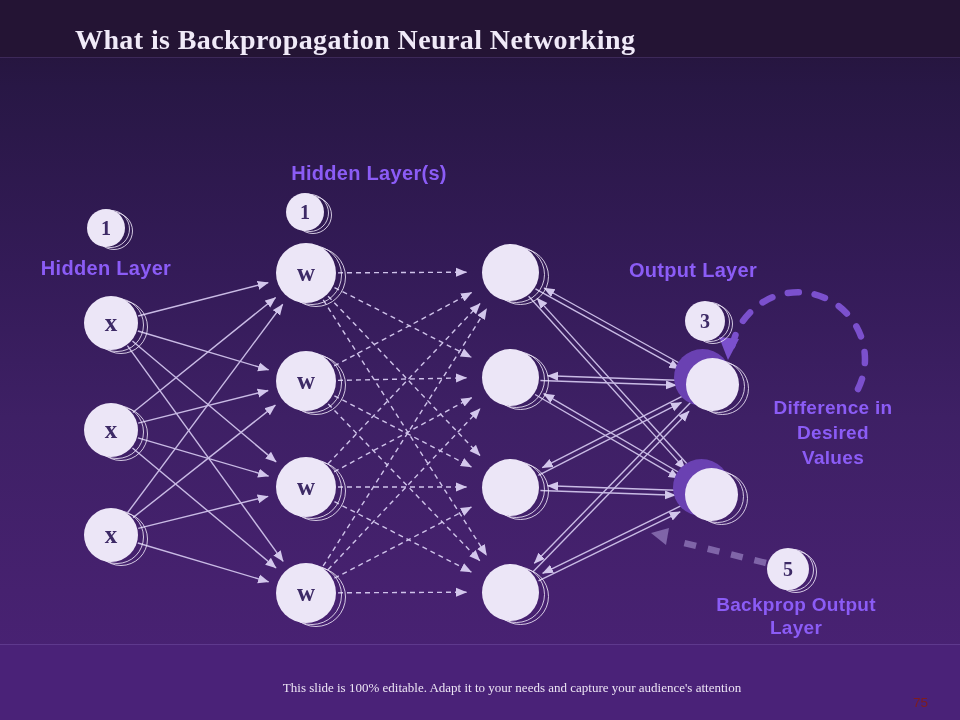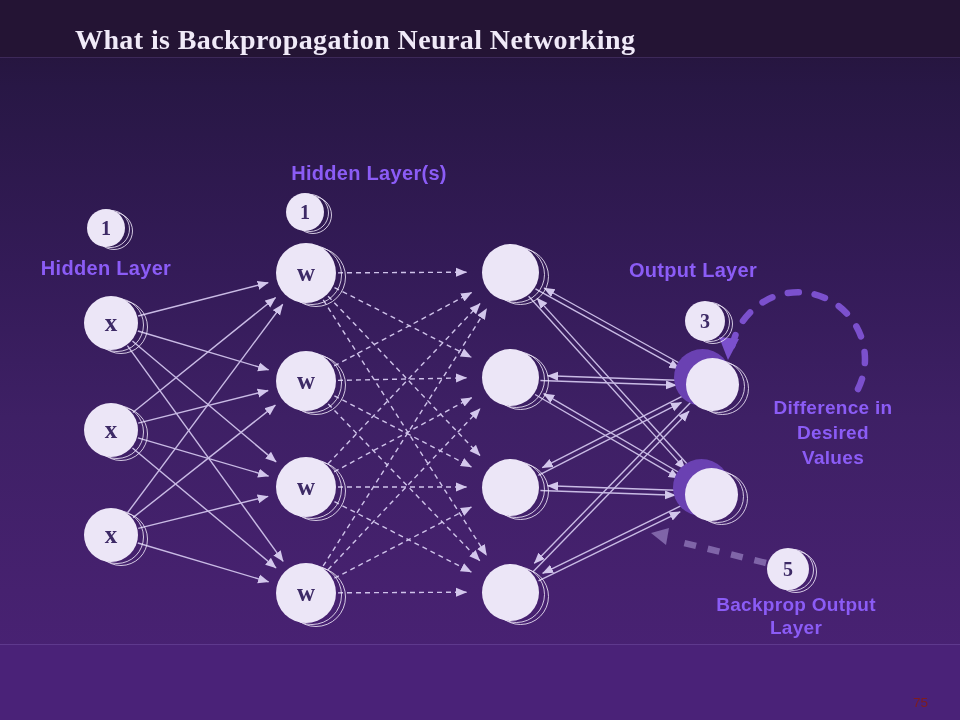--- a/index.html
+++ b/index.html
@@ -231,15 +231,16 @@
   <div class="lbl big" style="left:106px;top:257px;">Hidden Layer</div>
   <div class="lbl big" style="left:369px;top:162px;">Hidden Layer(s)</div>
   <div class="lbl big" style="left:693px;top:259px;">Output Layer</div>
   <div class="lbl multi" style="left:833px;top:383px;margin-top:12px;">Difference in
 Desired
 Values</div>
   <div class="lbl backp" style="left:796px;top:593px;">Backprop Output
 Layer</div>
 
   <div class="footer-band"></div>
+  <div class="footer-note">This slide is 100% editable. Adapt it to your needs and capture your audience's attention</div>
   <div class="page-number">75</div>
 
 </div>
 
 </body></html>

